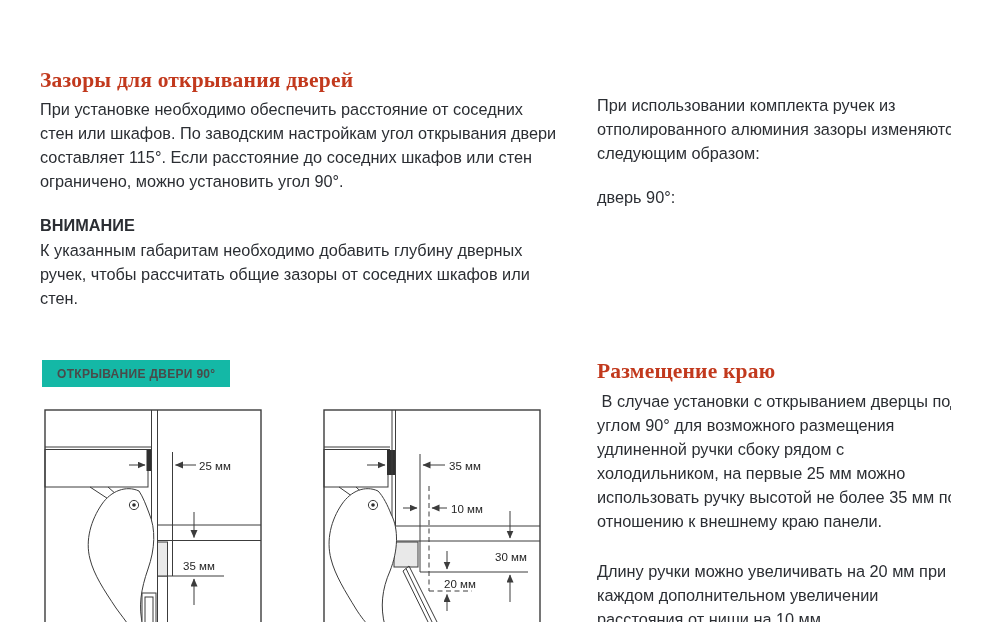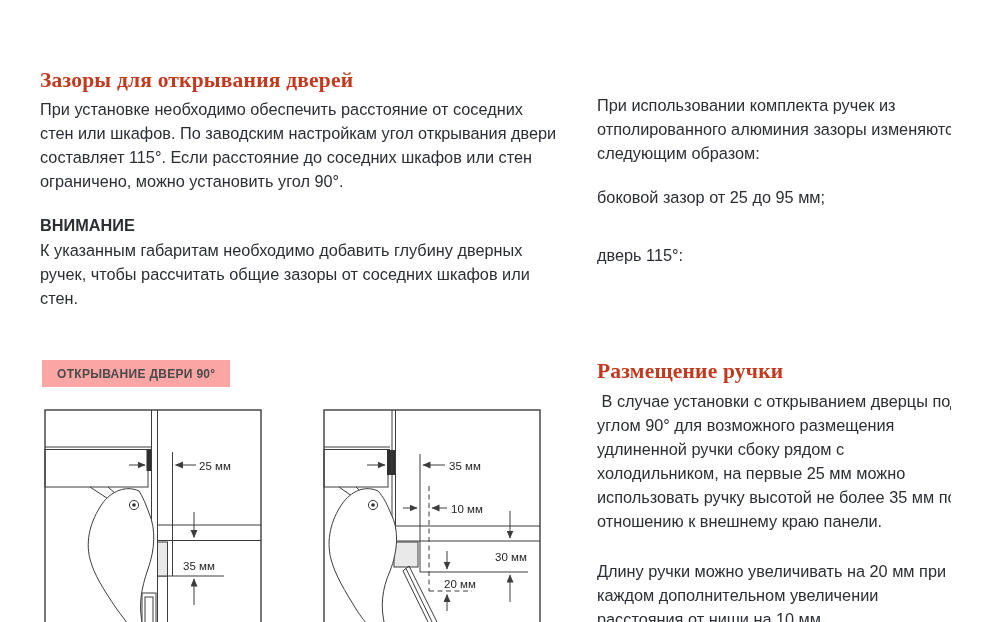--- a/index.html
+++ b/index.html
@@ -9,21 +9,21 @@
   }
   .abs{position:absolute;}
   .serif-title{
     font-family:"Liberation Serif",serif;font-weight:700;font-size:21.5px;
     color:#c2391d;letter-spacing:.2px;
   }
   .body-text{font-size:16.3px;line-height:24px;}
   .bold{font-weight:700;}
   .diagram-caption{
     display:flex;align-items:center;height:27px;padding:0 15px;
-    background:#fca5a5;color:#4a4a4a;font-size:12px;font-weight:700;letter-spacing:.3px;
+    background:#14b8a6;color:#4a4a4a;font-size:12px;font-weight:700;letter-spacing:.3px;
   }
   svg text{
     font-family:"Liberation Sans",sans-serif;font-size:11.5px;fill:#1f1f1f;
   }
   .ln{stroke:#3c3c3c;stroke-width:1;fill:none;}
   .ln-thick{stroke:#3c3c3c;stroke-width:1.4;fill:none;}
   .dash{stroke-dasharray:5 3.5;}
   .whitefill{fill:#ffffff;}
   .grayfill{fill:#e9e9e9;stroke:#3c3c3c;stroke-width:1;}
   .darkbar{fill:#2f2f2f;stroke:none;}
@@ -178,26 +178,25 @@
       <line class="ln" x1="124" y1="142" x2="124" y2="160" marker-end="url(#ah2)"></line>
       <line class="ln dash" x1="106" y1="182" x2="149" y2="182"></line>
       <line class="ln" x1="124" y1="202" x2="124" y2="185.5" marker-end="url(#ah2)"></line>
       <text x="121" y="179">20 мм</text>
     </g>
   </svg>
 
   <div class="abs body-text" style="left:597px;top:49px;width:372px;">При использовании комплекта ручек из отполированного алюминия зазоры изменяются следующим образом:</div>
 
   <div class="abs body-text" style="left:597px;top:141px;width:372px;">
-    <div>боковой зазор от 25 до 95 мм;</div>
+    <div>дверь 90°:</div>
   </div>
 
   <div class="abs body-text" style="left:597px;top:199px;width:372px;">
-    <div>дверь 115°:</div>
   </div>
 
-  <div class="abs serif-title" style="left:597px;top:315px;">Размещение ручки</div>
+  <div class="abs serif-title" style="left:597px;top:315px;">Размещение краю</div>
 
   <div class="abs body-text" style="left:597px;top:345px;width:368px;white-space:pre-wrap;"> В случае установки с открыванием дверцы под углом 90° для возможного размещения удлиненной ручки сбоку рядом с холодильником, на первые 25 мм можно использовать ручку высотой не более 35 мм по отношению к внешнему краю панели.</div>
 
   <div class="abs body-text" style="left:597px;top:515px;width:368px;">Длину ручки можно увеличивать на 20 мм при каждом дополнительном увеличении расстояния от ниши на 10 мм.</div>
 
 </div>
 
 </body></html>

